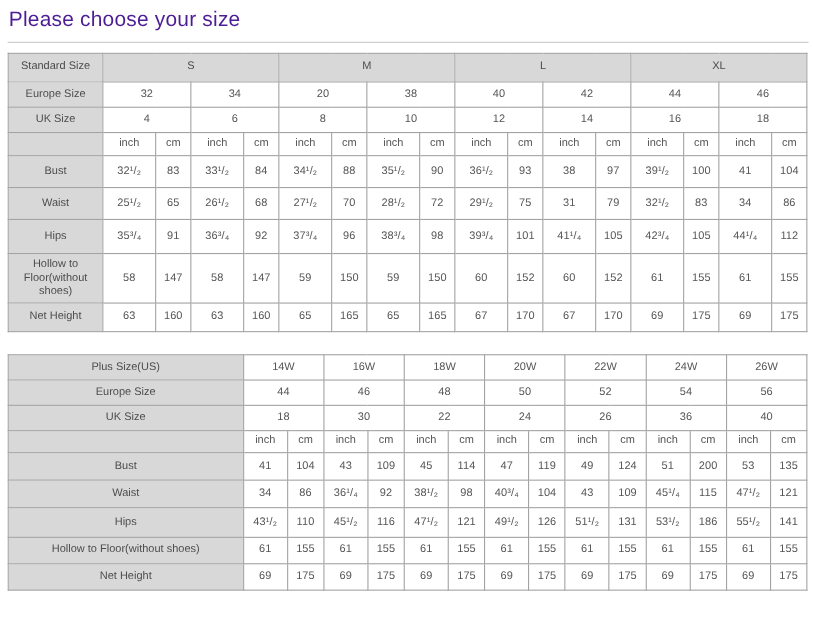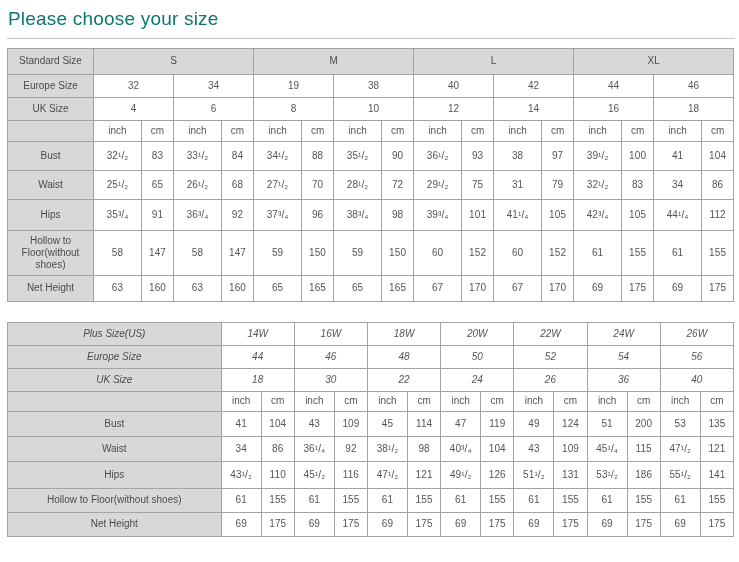--- a/index.html
+++ b/index.html
@@ -4,41 +4,41 @@
 <style>
   html,body{margin:0;padding:0;background:#ffffff;}
   body{
     width:739px;height:562px;overflow:hidden;
     font-family:"Liberation Sans","DejaVu Sans",sans-serif;
     color:#555555;
     -webkit-font-smoothing:antialiased;
   }
   .page{width:739px;box-sizing:border-box;padding:6px 0 0 7px;}
   .title{
-    font-size:19px;font-weight:400;color:#0f766e;
+    font-size:19px;font-weight:400;color:#4c1d95;
     margin:2px 0 8px 1px;letter-spacing:.2px;
   }
   .rule{border:0;border-top:1px solid #c9c9c9;margin:0 4px 9px 0;height:0;}
   table.tbl{
     border-collapse:collapse;table-layout:fixed;width:727px;
     font-size:10px;color:#555555;
   }
   table.tbl th,table.tbl td{
     border:1px solid #a3a3a3;
     text-align:center;vertical-align:middle;
     font-weight:400;padding:1px 2px;line-height:1.22;
     overflow:hidden;
   }
   table.tbl th{background:#d8d8d8;color:#4c4c4c;}
   table.tbl td{background:#ffffff;}
   .tbl-plus{margin-top:20px;}
   
   .r-group{height:26px;} .r-size{height:23px;} .r-unit{height:21px;}
   .r-meas{height:29px;} .r-hips{height:31px;} .r-hollow{height:45px;} .r-net{height:26px;}
-  .p-size{height:23px;font-style:italic;} .p-unit{height:20px;} .p-meas{height:25px;}
+  .p-size{height:23px;} .p-unit{height:20px;} .p-meas{height:25px;}
   .p-hips{height:27px;} .p-hollow{height:24px;} .p-net{height:24px;}
   
   td[data-name="measure-value-cell"]{letter-spacing:.1px;}
 </style>
 </head>
 <body>
 
 <div class="page" data-name="size-guide-page">
   <h1 class="title" data-name="page-title">Please choose your size</h1>
   <hr class="rule" data-name="title-divider">
@@ -68,21 +68,21 @@
           <th data-name="corner-header">Standard Size</th>
           <th data-name="size-group-header" colspan="4">S</th>
           <th data-name="size-group-header" colspan="4">M</th>
           <th data-name="size-group-header" colspan="4">L</th>
           <th data-name="size-group-header" colspan="4">XL</th>
         </tr>
         <tr class="r-size" data-name="size-row">
           <th data-name="row-label">Europe Size</th>
           <td data-name="size-value-cell" colspan="2">32</td>
           <td data-name="size-value-cell" colspan="2">34</td>
-          <td data-name="size-value-cell" colspan="2">19</td>
+          <td data-name="size-value-cell" colspan="2">20</td>
           <td data-name="size-value-cell" colspan="2">38</td>
           <td data-name="size-value-cell" colspan="2">40</td>
           <td data-name="size-value-cell" colspan="2">42</td>
           <td data-name="size-value-cell" colspan="2">44</td>
           <td data-name="size-value-cell" colspan="2">46</td>
         </tr>
         <tr class="r-size" data-name="size-row">
           <th data-name="row-label">UK Size</th>
           <td data-name="size-value-cell" colspan="2">4</td>
           <td data-name="size-value-cell" colspan="2">6</td>

